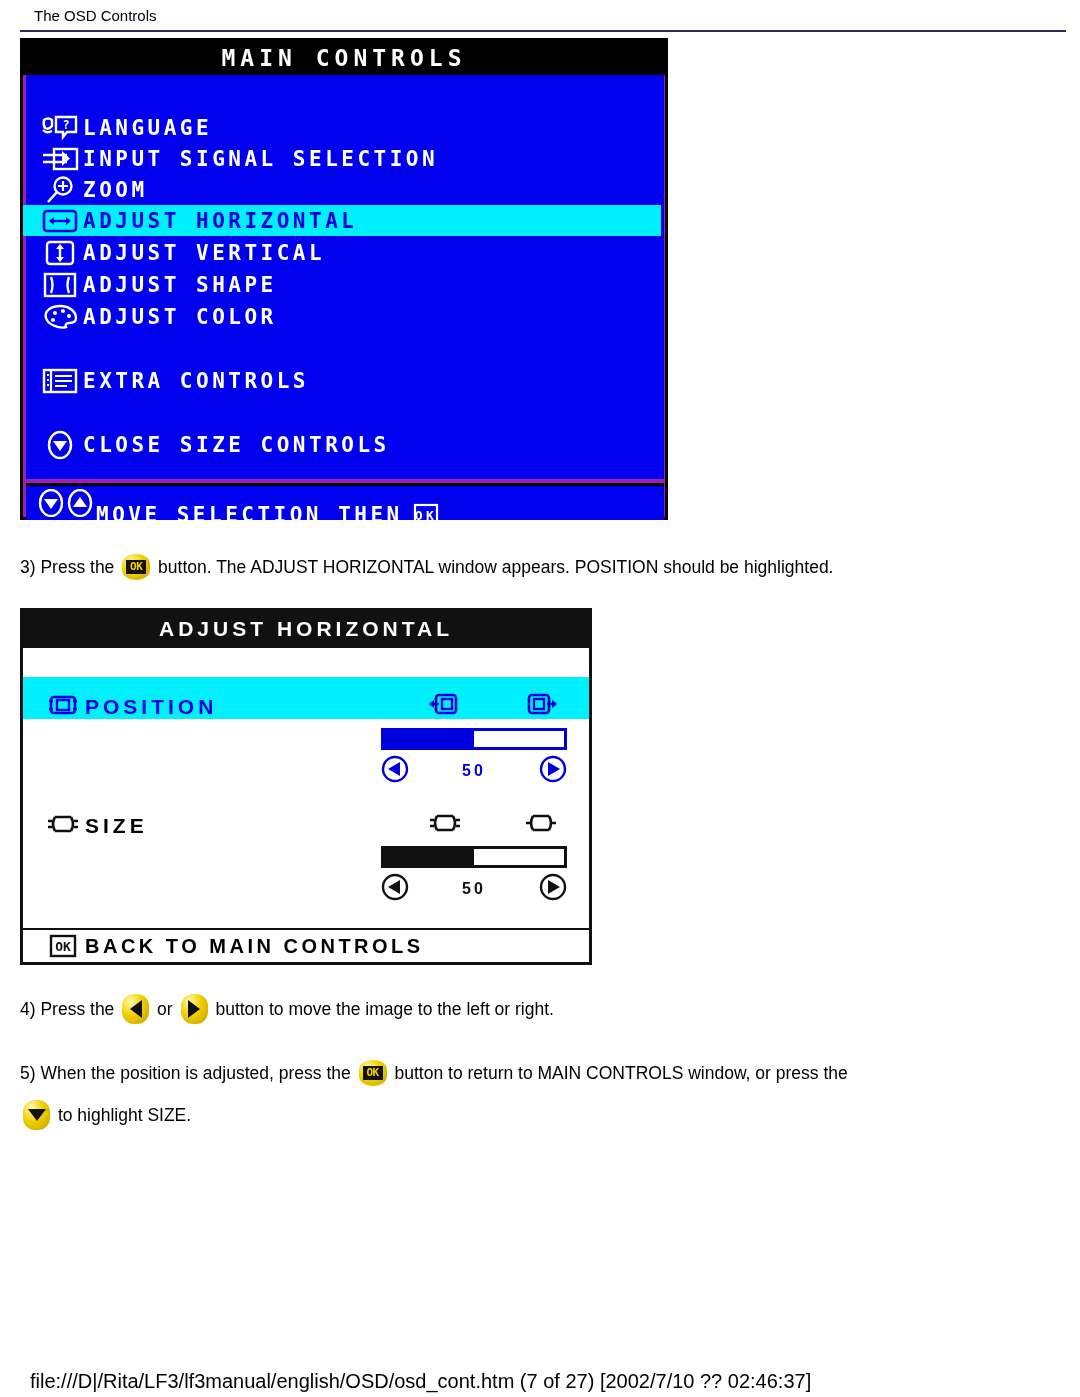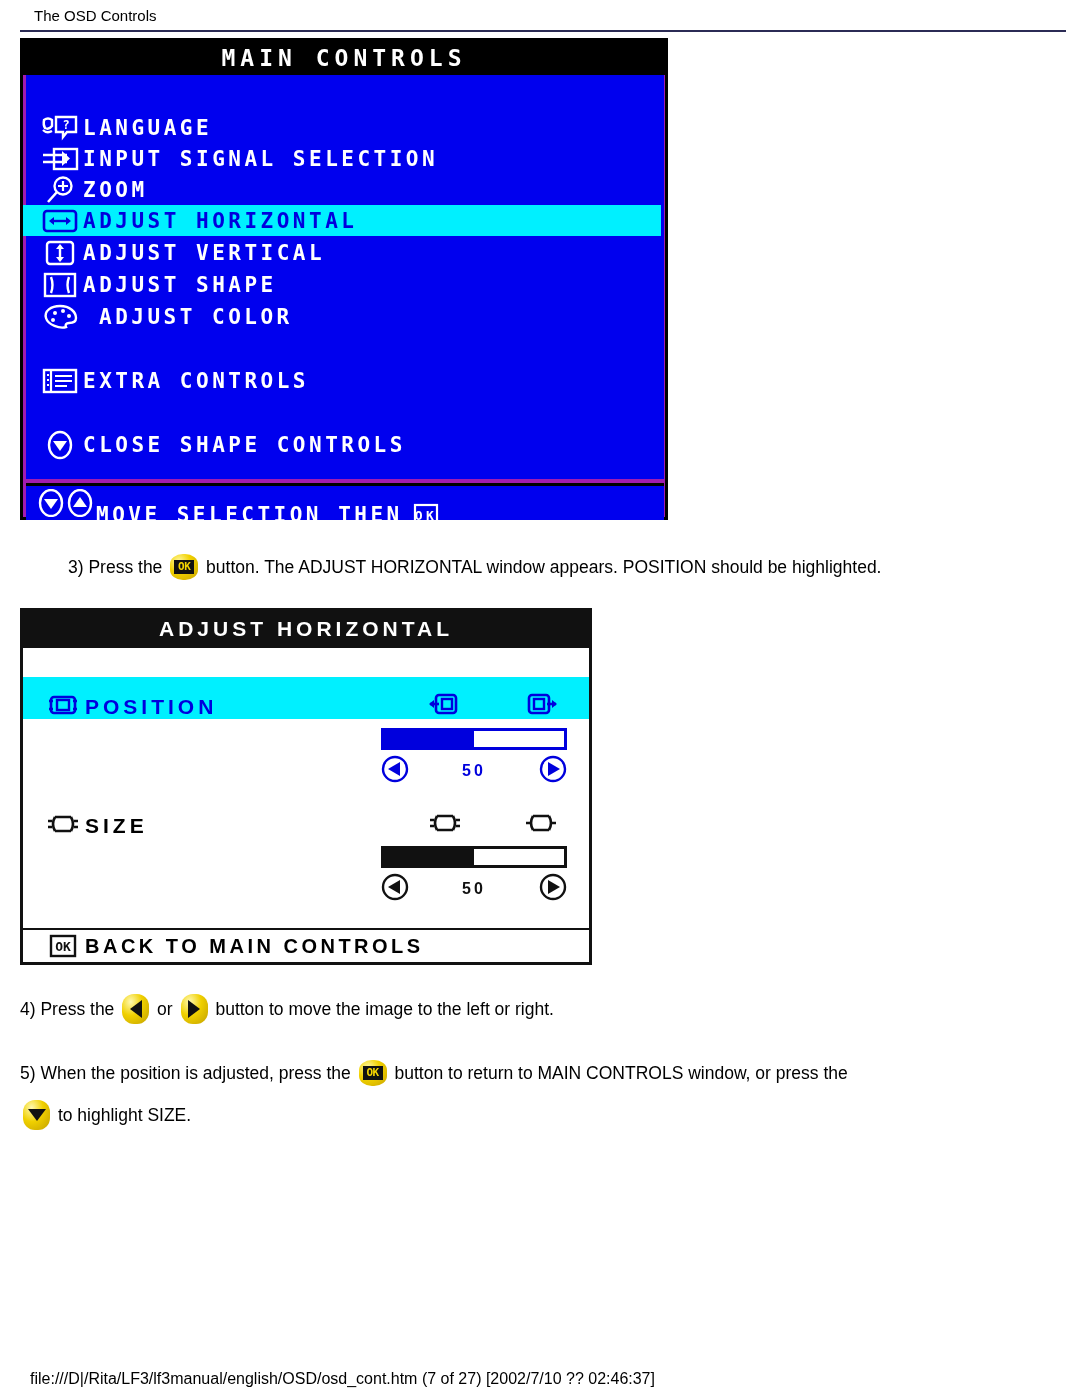--- a/index.html
+++ b/index.html
@@ -304,21 +304,21 @@
     font-weight: bold;
     font-size: 20px;
     letter-spacing: 3.5px;
     white-space: nowrap;
   }
 
   
   .page-footer {
     position: absolute;
     left: 30px; top: 1370px;
-    font-size: 16px;
+    font-size: 20px;
     color: #000;
     white-space: nowrap;
   }
 </style>
 </head>
 <body>
 
 <div class="page-header">
   <div class="header-title">The OSD Controls</div>
   <div class="header-rule"></div>
@@ -389,21 +389,21 @@
   <div class="osd-row" style="top:228px;">
     <span class="osd-icon">
       <svg width="40" height="28" viewBox="0 0 40 28">
         <rect x="5" y="3" width="30" height="22" fill="none" stroke="#fff" stroke-width="2.4"></rect>
         <path d="M11 6 Q14 14 11 22 M29 6 Q26 14 29 22" fill="none" stroke="#fff" stroke-width="2.4"></path>
       </svg>
     </span>
     <span class="osd-label">ADJUST SHAPE</span>
   </div>
 
-  <div class="osd-row" style="top:260px;gap:16px;">
+  <div class="osd-row" style="top:260px;">
     <span class="osd-icon">
       <svg width="40" height="28" viewBox="0 0 40 28">
         <path d="M20 3 C30 3 36 9 36 15 C36 19 32 20 29 20 C26 20 25 22 26 24 C20 26 8 22 6 15 C4 8 11 3 20 3 Z" fill="none" stroke="#fff" stroke-width="2.4"></path>
         <circle cx="15" cy="10" r="2" fill="#fff"></circle>
         <circle cx="23" cy="8" r="2" fill="#fff"></circle>
         <circle cx="29" cy="13" r="2" fill="#fff"></circle>
         <circle cx="13" cy="17" r="2" fill="#fff"></circle>
       </svg>
     </span>
     <span class="osd-label">ADJUST COLOR</span>
@@ -422,21 +422,21 @@
     <span class="osd-label">EXTRA CONTROLS</span>
   </div>
 
   <div class="osd-row" style="top:388px;">
     <span class="osd-icon">
       <svg width="34" height="30" viewBox="0 0 34 30">
         <ellipse cx="17" cy="15" rx="11" ry="13" fill="none" stroke="#fff" stroke-width="2.4"></ellipse>
         <path d="M10 11 h14 l-7 10 z" fill="#fff"></path>
       </svg>
     </span>
-    <span class="osd-label">CLOSE SHAPE CONTROLS</span>
+    <span class="osd-label">CLOSE SIZE CONTROLS</span>
   </div>
 
   <div class="osd-main-footer"></div>
   <div class="osd-footer-row">
     <span class="osd-icon">
       <svg width="28" height="28" viewBox="0 0 28 28">
         <ellipse cx="14" cy="14" rx="11" ry="13" fill="none" stroke="#fff" stroke-width="2.4"></ellipse>
         <path d="M7 10 h14 l-7 10 z" fill="#fff"></path>
       </svg>
       <svg width="28" height="28" viewBox="0 0 28 28">
@@ -449,21 +449,21 @@
       <span style="display:inline-flex;">
         <svg width="26" height="24" viewBox="0 0 26 24">
           <rect x="2" y="2" width="22" height="20" fill="none" stroke="#fff" stroke-width="2.2"></rect>
           <text x="13" y="17" font-family="DejaVu Sans Mono, monospace" font-size="13" font-weight="bold" fill="#fff" text-anchor="middle">OK</text>
         </svg>
       </span>
     </span>
   </div>
 </div>
 
-<div class="para" style="left:20px; top:552px;margin-left:48px;">
+<div class="para" style="left:20px; top:552px;">
   <span class="txt">3) Press the</span>
   <span class="btn-ok">
     <span class="ok-glyph">OK</span>
   </span>
   <span class="txt">button. The ADJUST HORIZONTAL window appears. POSITION should be highlighted.</span>
 </div>
 
 <div class="osd-adj">
   <div class="osd-adj-titlebar">ADJUST HORIZONTAL</div>
 

